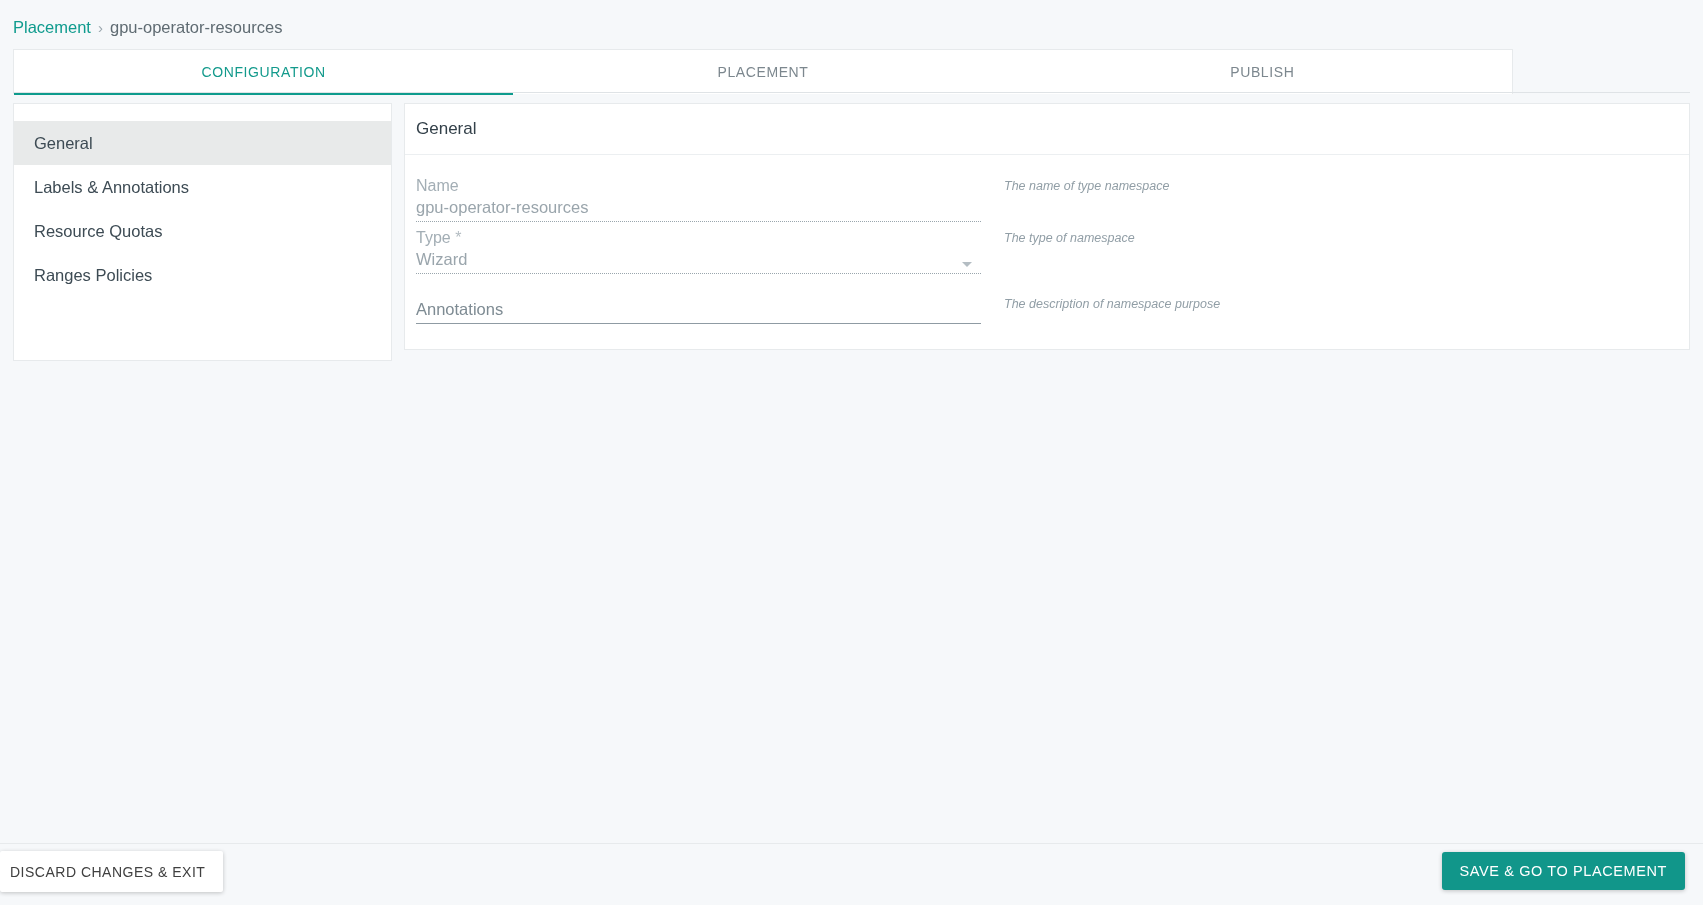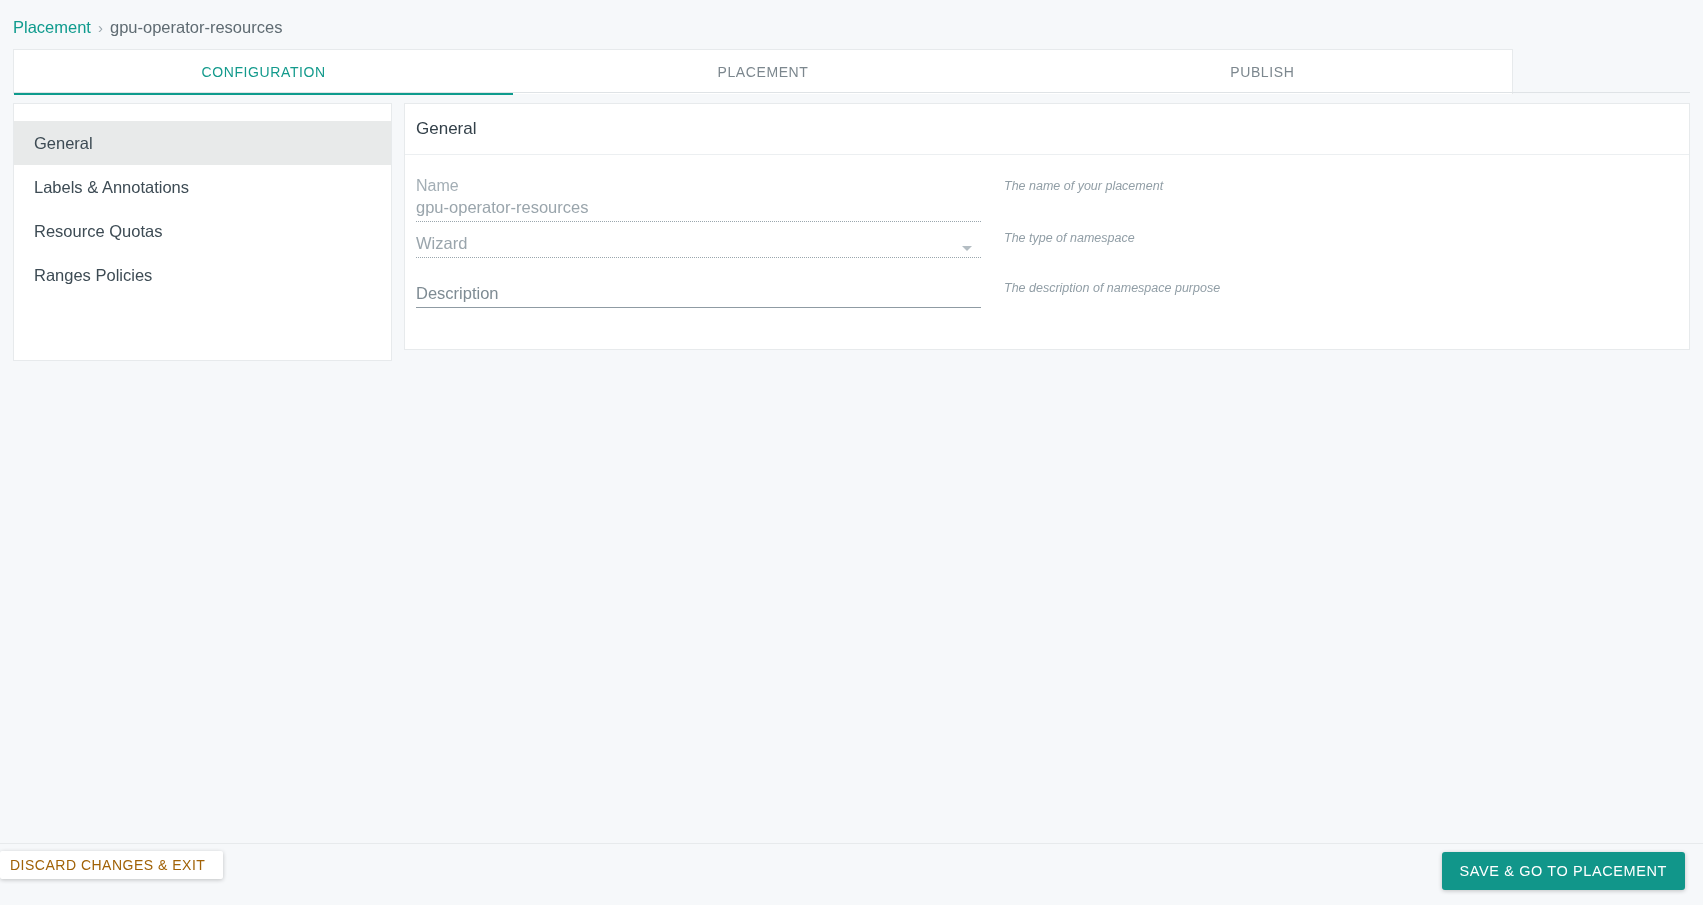--- a/index.html
+++ b/index.html
@@ -126,26 +126,26 @@
   .gap-1 { height: 9px; }
   .gap-2 { height: 23px; }
 
   
   .footer-line {
     position: absolute; left: 0; top: 843px;
     width: 1703px; height: 1px; background: #e7eaec;
   }
   .discard-btn {
     position: absolute; left: 0px; top: 851px;
-    height: 28px; min-width: 190px;
+    height: 41px; min-width: 190px;
     background: #ffffff;
     border: none;
     border-radius: 2px;
     box-shadow: 0 1px 4px rgba(0,0,0,0.22);
-    color: #a16207;
+    color: #404040;
     font-family: "Liberation Sans", sans-serif;
     font-size: 14px; letter-spacing: 0.5px;
     text-transform: uppercase;
     display: flex; align-items: center; justify-content: flex-start;
     padding: 0 18px 0 10px;
     cursor: pointer;
   }
   .save-btn {
     position: absolute; right: 18px; top: 852px;
     height: 38px;
@@ -209,42 +209,45 @@
     <div class="form-body">
 
       <div class="field-row">
         <div class="field-col">
           <div class="field">
             <div class="field-label">Name</div>
             <div class="field-value">gpu-operator-resources</div>
             <div class="underline-dotted"></div>
           </div>
         </div>
-        <div class="hint-col">The name of your placement</div>
+        <div class="hint-col">The name of type namespace</div>
       </div>
 
       <div class="gap-1"></div>
 
       <div class="field-row">
         <div class="field-col">
           <div class="field">
+            <div class="field-label">
+              <span>Type</span><span class="req"> *</span>
+            </div>
             <div class="field-value">Wizard</div>
             <div class="underline-dotted"></div>
             <div class="select-arrow"></div>
           </div>
         </div>
         <div class="hint-col">The type of namespace</div>
       </div>
 
       <div class="gap-2"></div>
 
       <div class="field-row">
         <div class="field-col">
           <div class="field">
-            <div class="field-value placeholder">Description</div>
+            <div class="field-value placeholder">Annotations</div>
             <div class="underline-solid"></div>
           </div>
         </div>
         <div class="hint-col">The description of namespace purpose</div>
       </div>
 
     </div>
   </div>
 
   <div class="footer-line"></div>

